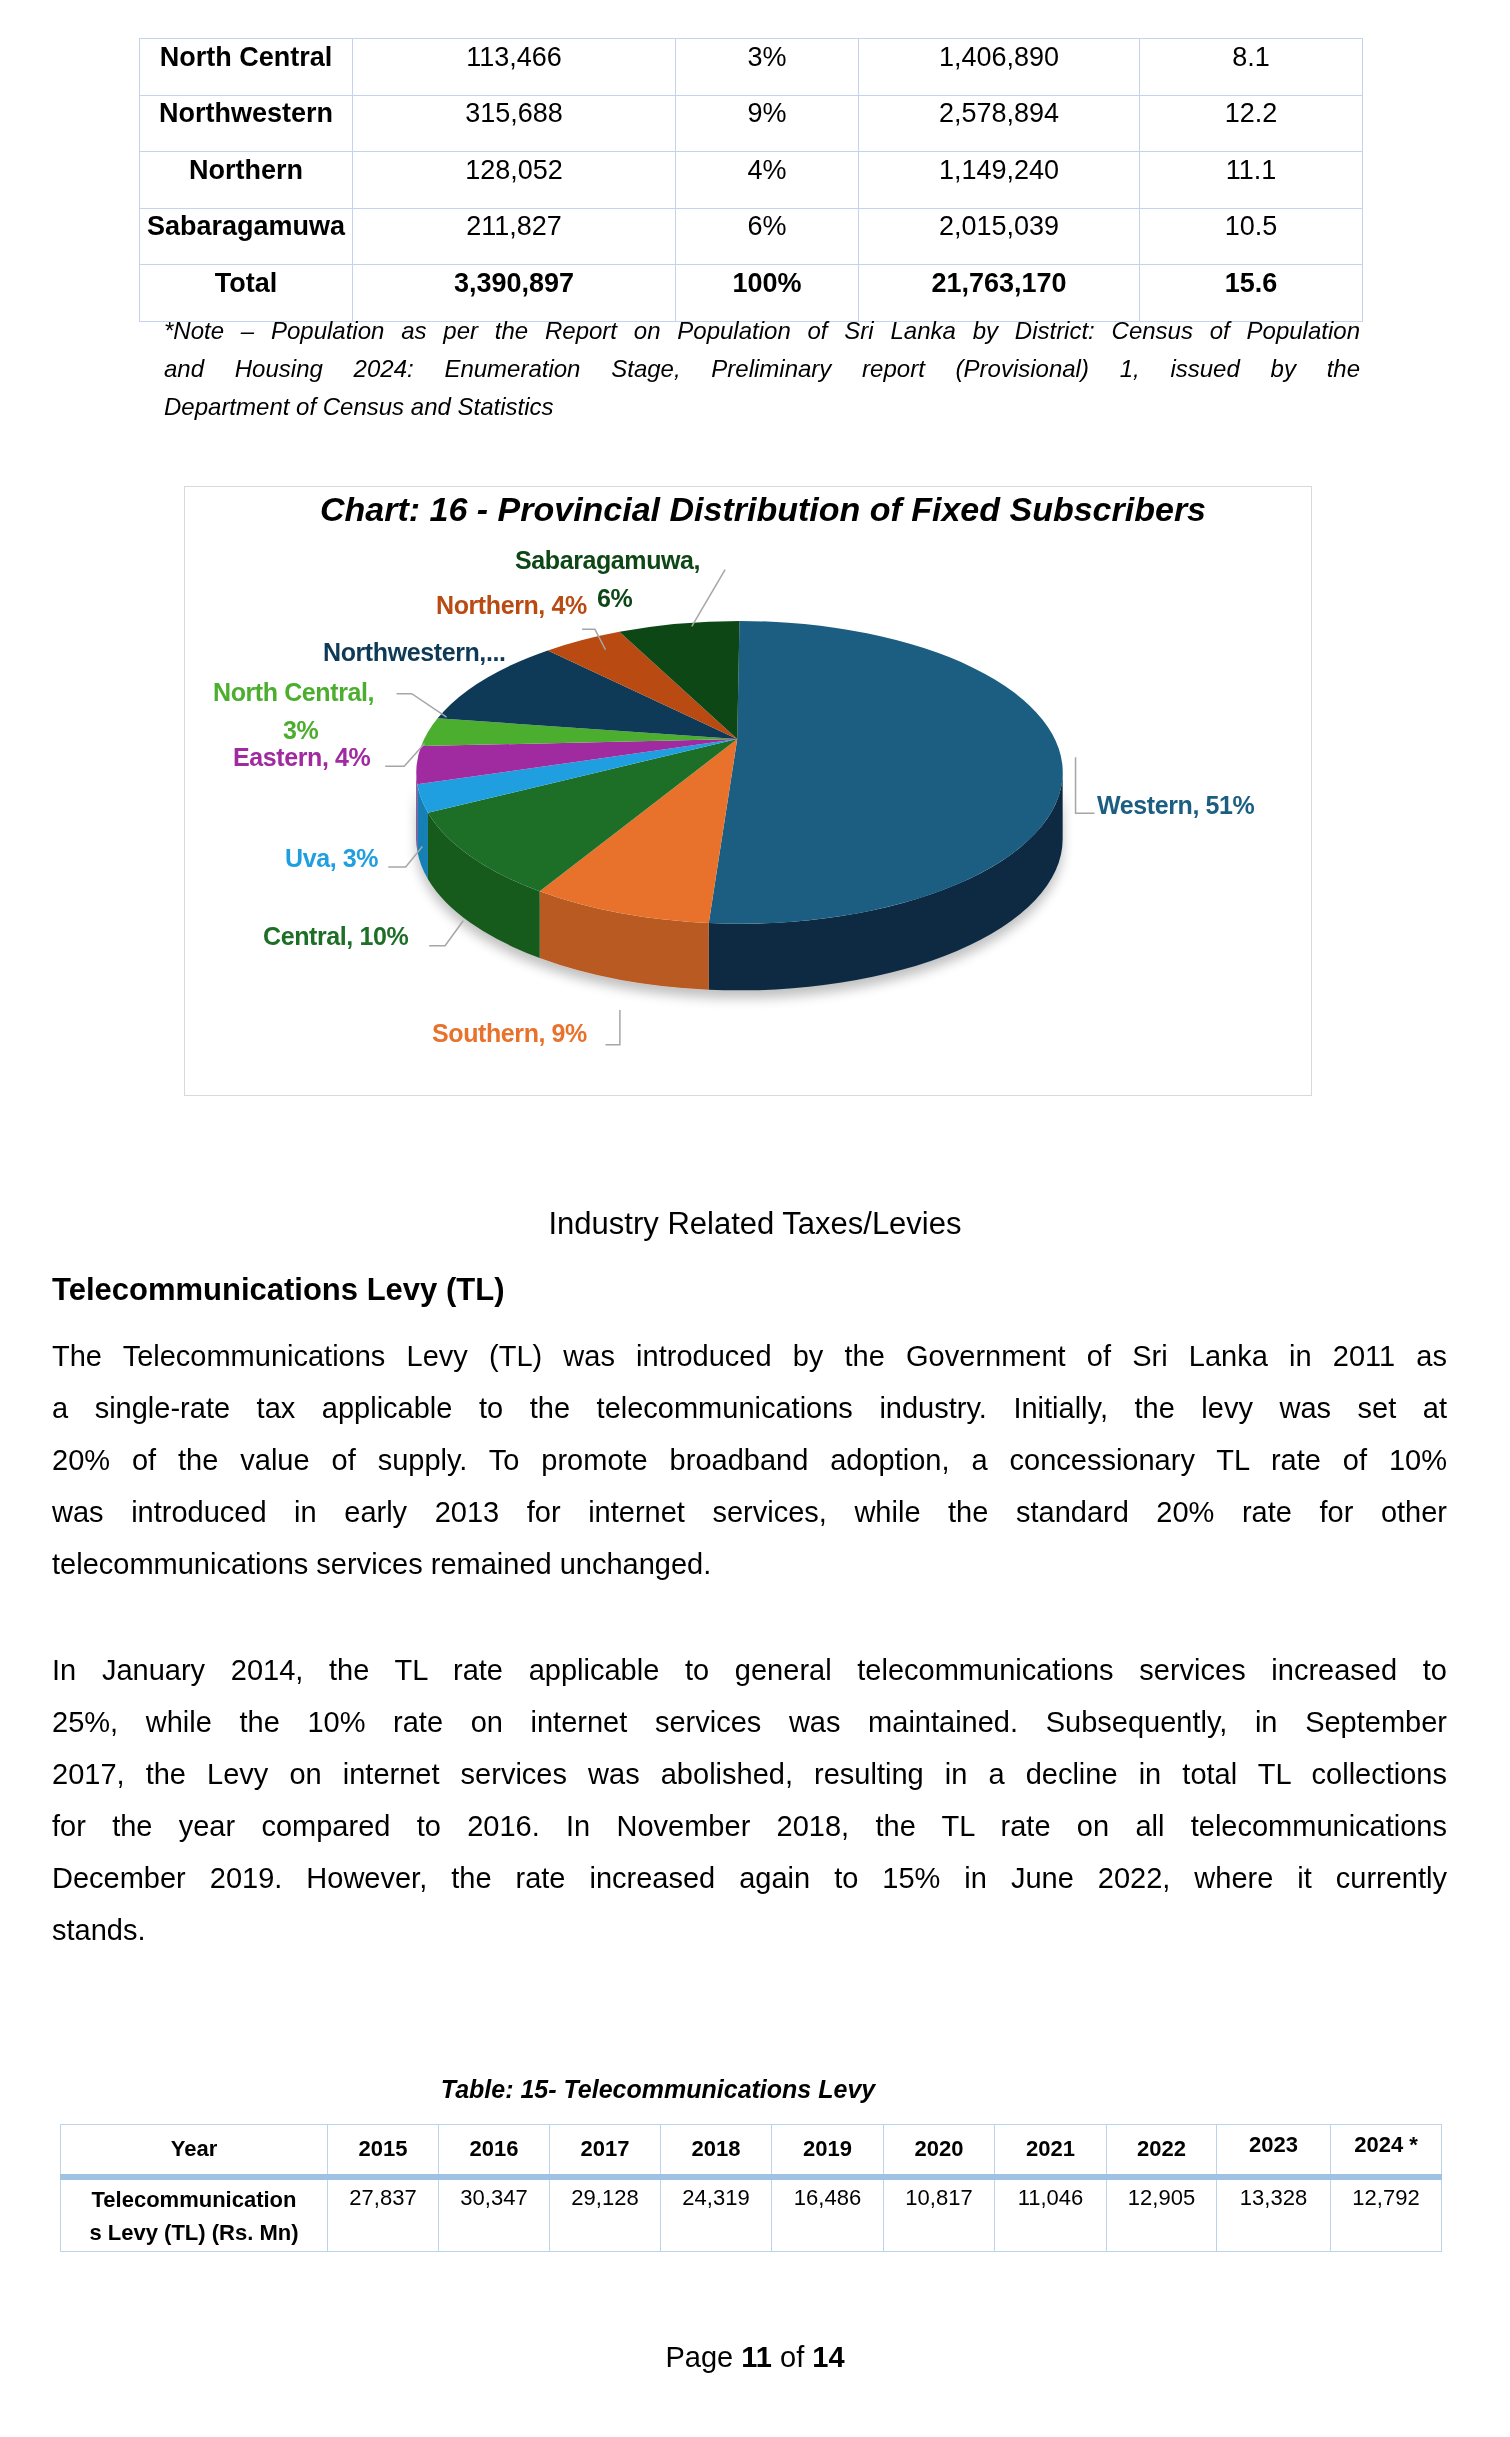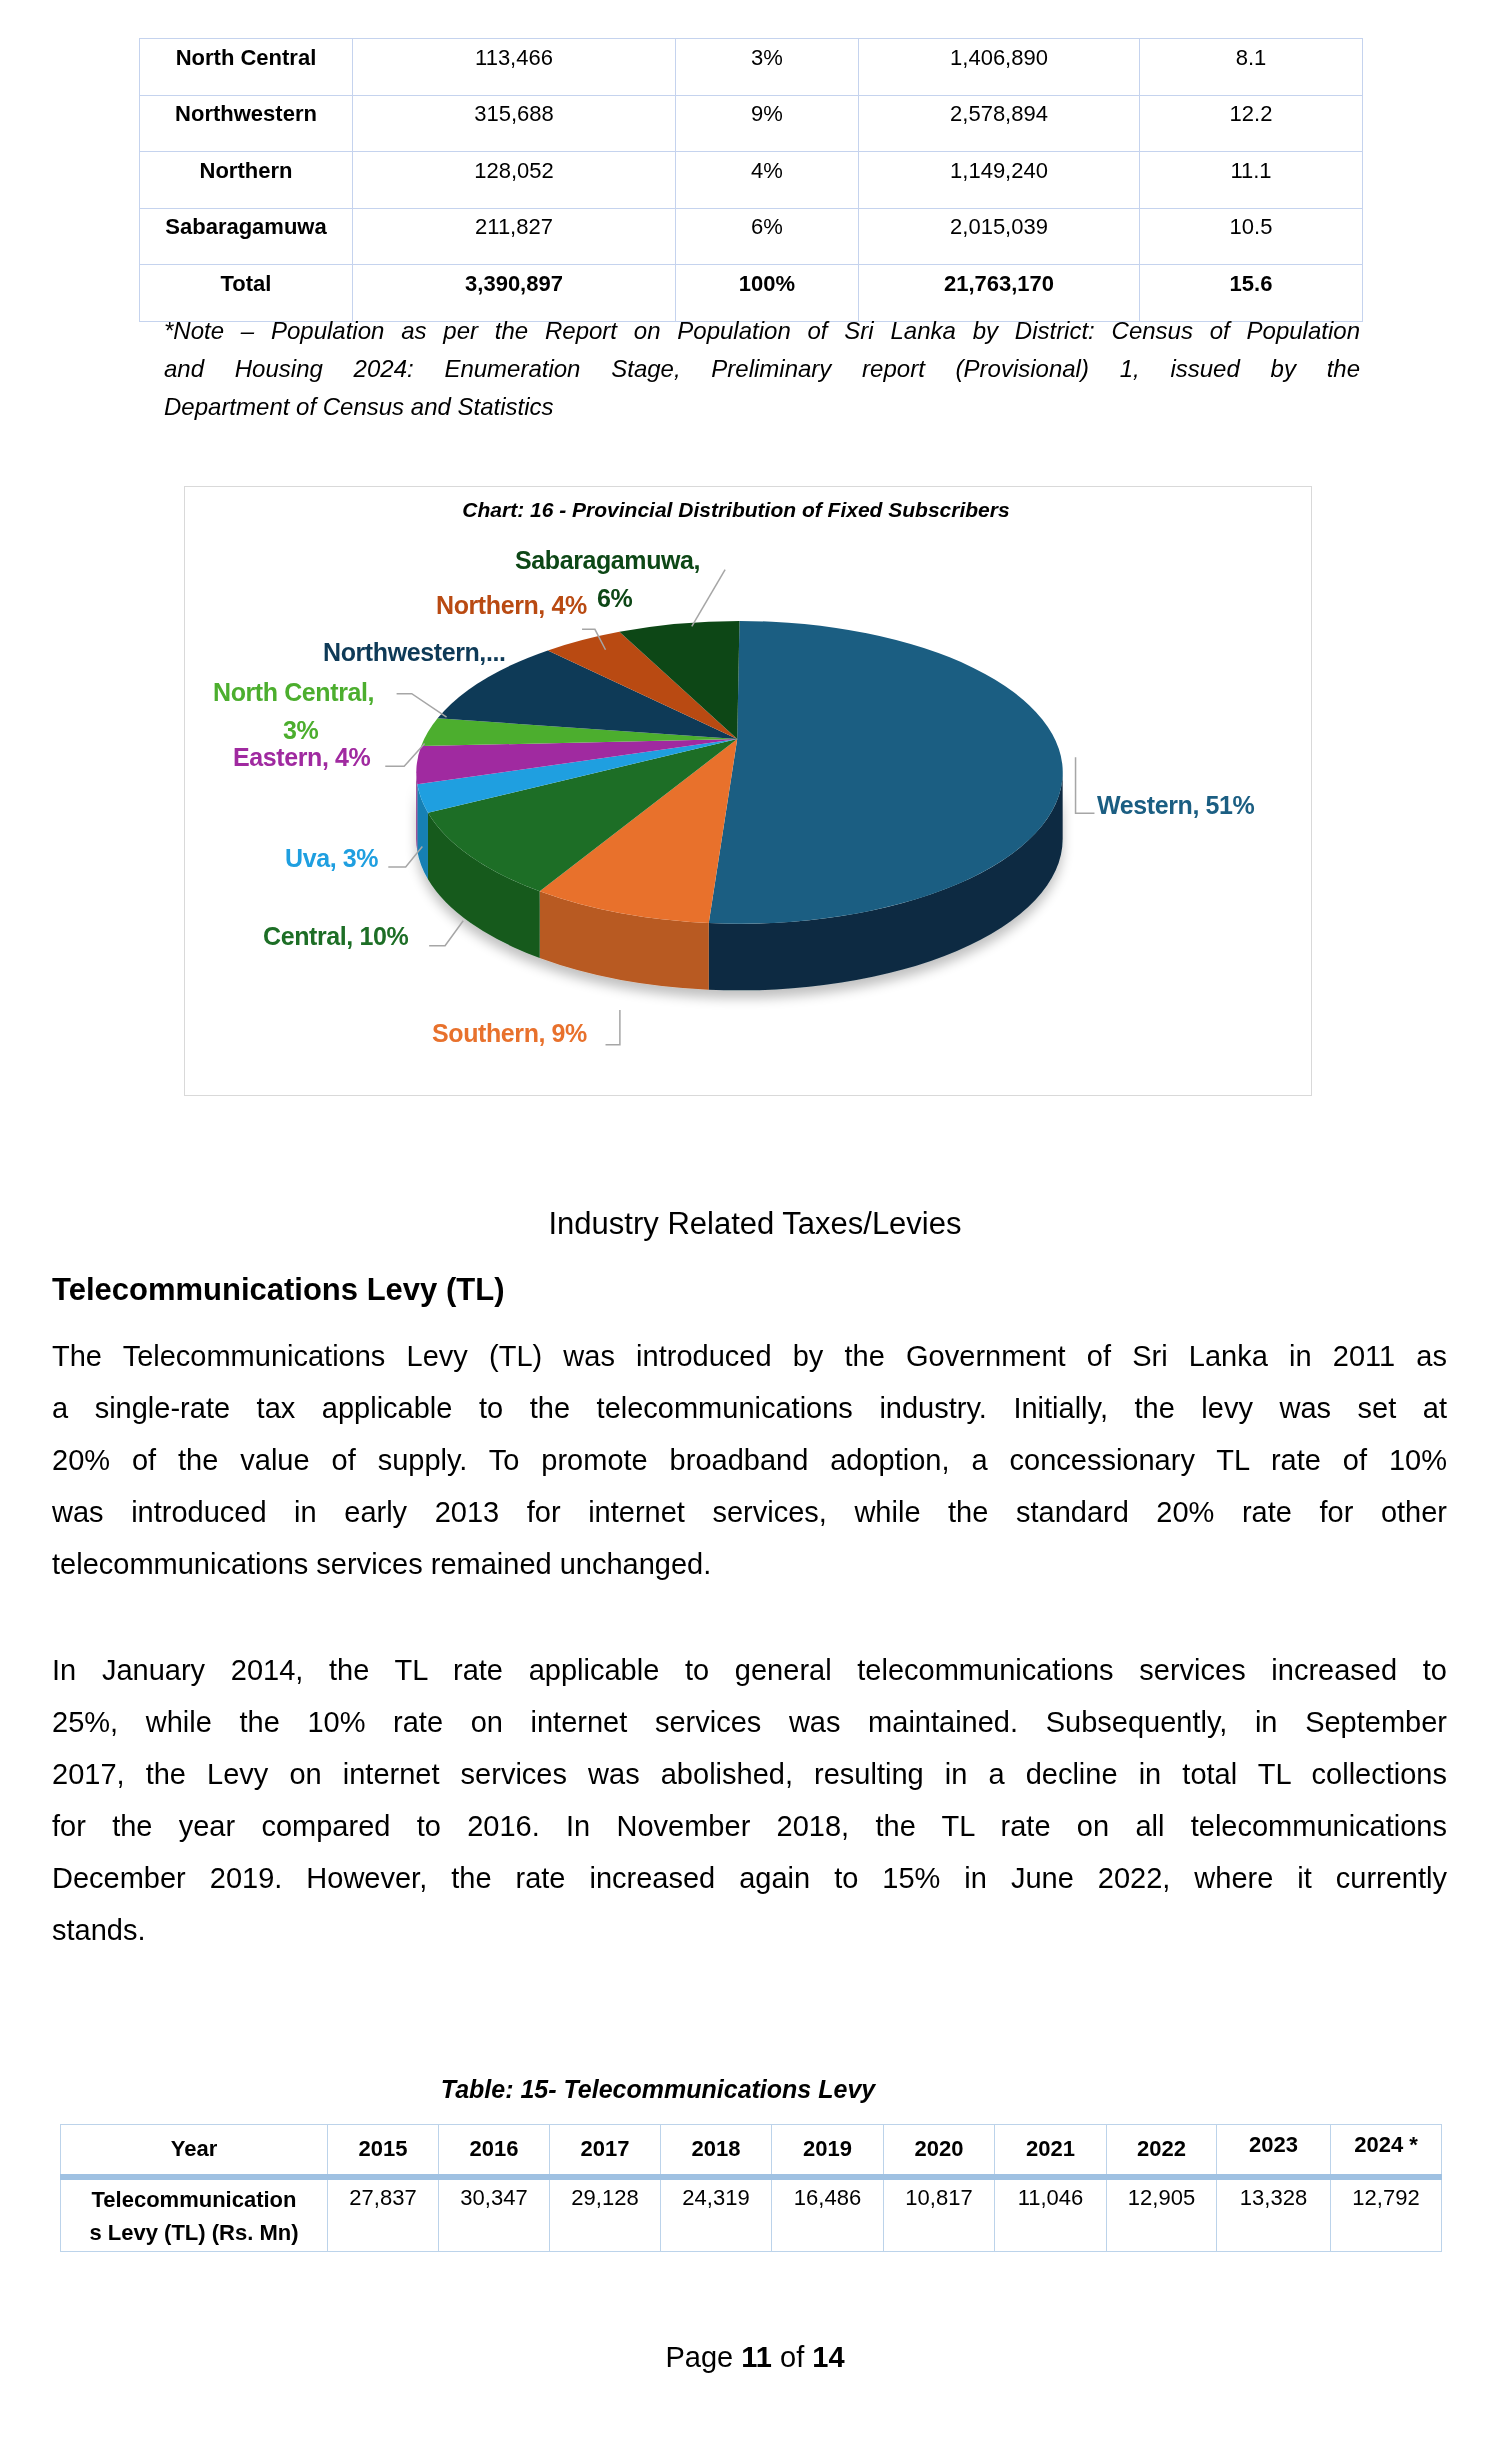--- a/index.html
+++ b/index.html
@@ -1,30 +1,30 @@
 <!DOCTYPE html>
 <html style="font-size:12px"><head>
 <meta charset="utf-8">
 <style>
   html, body { margin:0; padding:0; background:#ffffff; }
   body { width:1510px; height:2438px; position:relative; overflow:hidden; font-family:"Liberation Sans", sans-serif; color:#000; }
 
   
   table.t1 { position:absolute; left:139px; top:38px; width:1223px; border-collapse:collapse; table-layout:fixed; }
-  table.t1 td { border:1.5px solid #c5d3ee; height:51px; text-align:center; vertical-align:top; padding:4.5px 3px 0 3px; font-size:22px; line-height:27px; }
+  table.t1 td { border:1.5px solid #c5d3ee; height:51px; text-align:center; vertical-align:top; padding:4.5px 3px 0 3px; font-size:27px; line-height:27px; }
   table.t1 td.rowhead { font-weight:bold; }
   table.t1 tr.total td { font-weight:bold; }
 
   .note { position:absolute; left:164px; top:312px; width:1196px; font-style:italic; font-size:24px; line-height:38px; }
   .jline { text-align:justify; text-align-last:justify; white-space:normal; }
   .lastline { text-align:left; }
 
   
   .chart-frame { position:absolute; left:184px; top:486px; width:1128px; height:610px; border:1.5px solid #d9d9d9; box-sizing:border-box; }
-  .chart-title { position:absolute; left:172px; top:492px; width:1234px; text-align:center; font-weight:bold; font-style:italic; font-size:21px; line-height:35px; }
+  .chart-title { position:absolute; left:199px; top:492px; width:1234px; text-align:center; font-weight:bold; font-style:italic; font-size:34px; line-height:35px; }
   svg.pie { position:absolute; left:0; top:0; }
   .plabel { position:absolute; font-weight:bold; font-size:25px; line-height:30px; white-space:nowrap; letter-spacing:-0.4px; }
 
   
   .h-center { position:absolute; left:0; width:1510px; top:1204px; text-align:center; font-weight:normal; font-size:31px; line-height:39px; }
   .h-left { position:absolute; left:52px; top:1270px; font-weight:bold; font-size:31px; line-height:39px; }
   .para { position:absolute; left:52px; width:1395px; font-size:29px; line-height:52px; }
 
   .caption { position:absolute; left:0; width:1316px; top:2073px; text-align:center; font-weight:bold; font-style:italic; font-size:25px; line-height:33px; }
 

